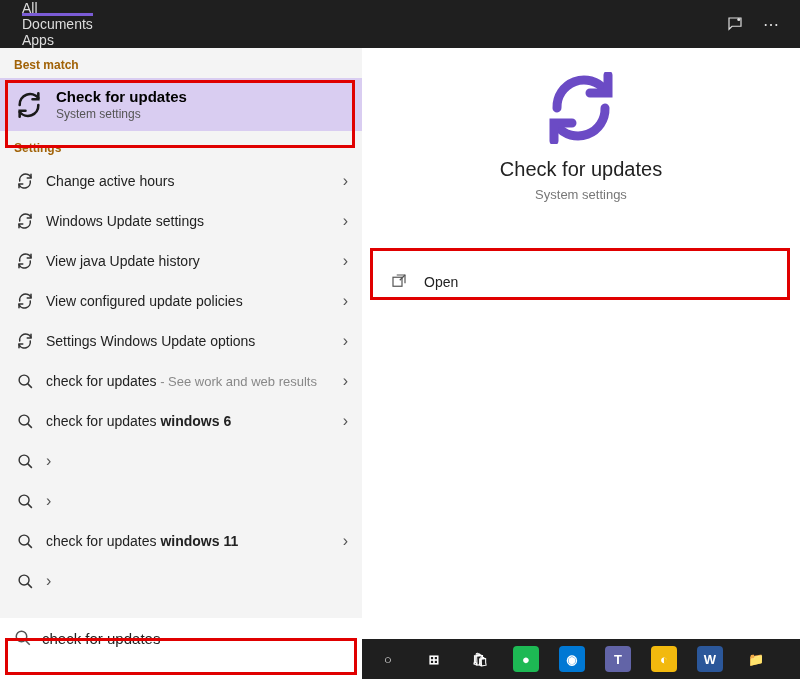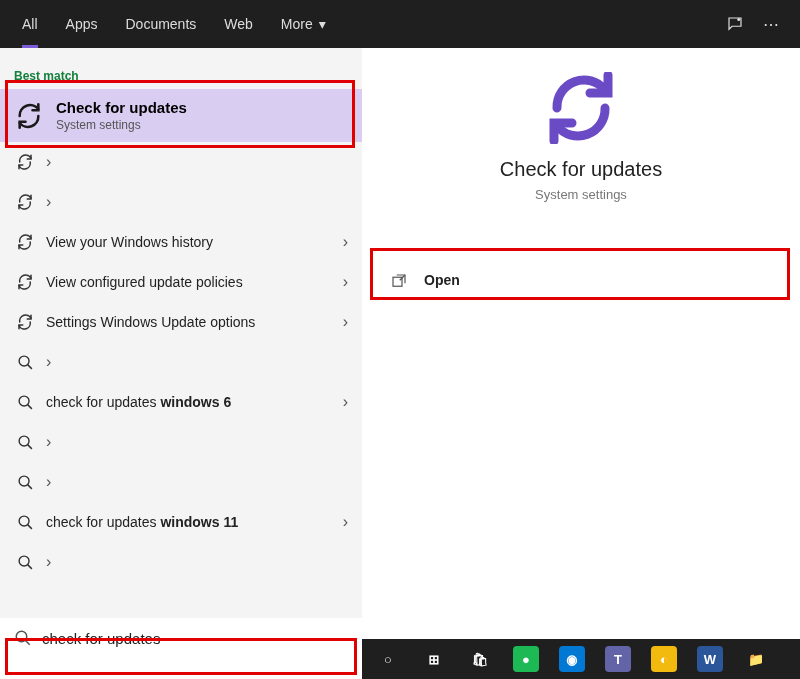--- a/index.html
+++ b/index.html
@@ -1,54 +1,54 @@
 <!DOCTYPE html>
 <html><head>
 <meta charset="utf-8">
 <style>
   * { box-sizing: border-box; margin: 0; padding: 0; font-family: "Segoe UI", Arial, sans-serif; }
   body { width: 800px; height: 679px; background: #fff; overflow: hidden; position: relative; }
 
   
   .topbar { height: 48px; background: #1f1f1f; display: flex; align-items: center; padding: 0 8px; color: #fff; }
-  .topbar-tabs { display: flex; height: 100%; align-items: stretch; }
+  .topbar-tabs { display: flex; height: 100%; align-items: stretch; flex-direction: column; }
   .topbar-tab { display: flex; align-items: center; padding: 0 14px; font-size: 14px; color: #ddd; cursor: pointer; position: relative; }
   .topbar-tab.active::after { content: ""; position: absolute; left: 14px; right: 14px; bottom: 0; height: 3px; background: #7b5cd6; }
   .topbar-tab .caret { margin-left: 6px; }
   .topbar-right { margin-left: auto; display: flex; align-items: center; gap: 18px; padding-right: 12px; }
   .topbar-right .topicon { width: 18px; height: 18px; display: inline-flex; align-items: center; justify-content: center; color: #ddd; cursor: pointer; font-size: 16px; }
 
   
   .content { display: flex; height: 610px; }
   .left-col { width: 362px; background: #f4f4f4; position: relative; overflow: hidden; }
   .right-col { flex: 1; background: #fff; position: relative; }
 
   
-  .section-heading { font-size: 12px; font-weight: 600; color: #15803d; padding: 10px 14px 6px; margin-top: 11px; }
+  .section-heading { font-size: 12px; font-weight: 600; color: #a16207; padding: 10px 14px 6px; }
 
   
   .best-match { display: flex; align-items: center; padding: 10px 14px; background: #d9cdf1; }
   .best-match .bm-icon { width: 30px; height: 30px; margin-right: 12px; display: flex; align-items: center; justify-content: center; }
   .best-match .bm-title { font-size: 15px; font-weight: 600; color: #000; }
   .best-match .bm-sub { font-size: 12px; color: #555; margin-top: 2px; }
 
   
   .row { display: flex; align-items: center; padding: 9px 14px; cursor: pointer; }
   .row .row-icon { width: 22px; height: 22px; margin-right: 10px; display: flex; align-items: center; justify-content: center; flex-shrink: 0; }
   .row .row-label { font-size: 14px; color: #222; flex: 1; }
   .row .row-label .bold { font-weight: 600; }
   .row .row-label .hint { color: #888; font-size: 13px; }
   .row .chevron { font-size: 16px; color: #555; }
 
   
   .hero { display: flex; flex-direction: column; align-items: center; margin-top: 24px; }
   .hero-icon { width: 72px; height: 72px; }
   .hero-title { font-size: 20px; color: #222; margin-top: 14px; }
   .hero-sub { font-size: 13px; color: #777; margin-top: 6px; }
-  .action-row { display: flex; align-items: flex-start; padding: 14px 18px; margin: 56px 10px 0 10px; cursor: pointer; font-weight: bold; }
+  .action-row { display: flex; align-items: center; padding: 14px 18px; margin: 56px 10px 0 10px; cursor: pointer; }
   .action-row .a-icon { width: 20px; height: 20px; margin-right: 14px; }
   .action-row .a-label { font-size: 14px; color: #222; }
 
   
   .search-bar { position: absolute; left: 0; bottom: 0; width: 362px; height: 40px; background: #fff; display: flex; align-items: center; padding: 0 14px; }
   .search-bar .s-icon { width: 18px; height: 18px; margin-right: 10px; }
   .search-bar input { border: none; outline: none; font-size: 15px; flex: 1; color: #222; background: transparent; }
 
   
   .taskbar { position: absolute; left: 362px; bottom: 0; right: 0; height: 40px; background: #1f1f1f; display: flex; align-items: center; padding: 0 4px; gap: 2px; }
@@ -65,24 +65,24 @@
 </style>
 </head>
 <body>
 
 <div class="topbar">
   <div class="topbar-tabs">
     <div class="topbar-tab active">
         <span>All</span>
       </div>
     <div class="topbar-tab">
+        <span>Documents</span>
+      </div>
+    <div class="topbar-tab">
         <span>Apps</span>
-      </div>
-    <div class="topbar-tab">
-        <span>Documents</span>
       </div>
     <div class="topbar-tab">
         <span>Web</span>
       </div>
     <div class="topbar-tab">
         <span>More</span>
         <span class="caret">▾</span>
       </div>
   </div>
   <div class="topbar-right">
@@ -109,54 +109,57 @@
             <path d="M4 18a9 9 0 0 0 16-6"></path>
             <polyline points="4 22 4 17 9 17"></polyline>
           </svg>
       </div>
       <div>
         <div class="bm-title">Check for updates</div>
         <div class="bm-sub">System settings</div>
       </div>
     </div>
 
+    <div class="section-heading">Settings</div>
 
     <div id="settings-list">
         <div class="row">
           <div class="row-icon">
             <svg viewBox="0 0 24 24" width="18" height="18" fill="none" stroke="#333" stroke-width="2" stroke-linecap="round">
               <path d="M20 7a8 8 0 0 0-15 5"></path>
               <polyline points="20 3 20 8 15 8"></polyline>
               <path d="M4 17a8 8 0 0 0 15-5"></path>
               <polyline points="4 21 4 16 9 16"></polyline>
             </svg>
           </div>
-          <div class="chevron">›</div>
-        </div>
-        <div class="row">
-          <div class="row-icon">
-            <svg viewBox="0 0 24 24" width="18" height="18" fill="none" stroke="#333" stroke-width="2" stroke-linecap="round">
-              <path d="M20 7a8 8 0 0 0-15 5"></path>
-              <polyline points="20 3 20 8 15 8"></polyline>
-              <path d="M4 17a8 8 0 0 0 15-5"></path>
-              <polyline points="4 21 4 16 9 16"></polyline>
-            </svg>
-          </div>
-          <div class="chevron">›</div>
-        </div>
-        <div class="row">
-          <div class="row-icon">
-            <svg viewBox="0 0 24 24" width="18" height="18" fill="none" stroke="#333" stroke-width="2" stroke-linecap="round">
-              <path d="M20 7a8 8 0 0 0-15 5"></path>
-              <polyline points="20 3 20 8 15 8"></polyline>
-              <path d="M4 17a8 8 0 0 0 15-5"></path>
-              <polyline points="4 21 4 16 9 16"></polyline>
-            </svg>
-          </div>
-          <div class="row-label">View your Windows history</div>
+          <div class="row-label">Change active hours</div>
+          <div class="chevron">›</div>
+        </div>
+        <div class="row">
+          <div class="row-icon">
+            <svg viewBox="0 0 24 24" width="18" height="18" fill="none" stroke="#333" stroke-width="2" stroke-linecap="round">
+              <path d="M20 7a8 8 0 0 0-15 5"></path>
+              <polyline points="20 3 20 8 15 8"></polyline>
+              <path d="M4 17a8 8 0 0 0 15-5"></path>
+              <polyline points="4 21 4 16 9 16"></polyline>
+            </svg>
+          </div>
+          <div class="row-label">Windows Update settings</div>
+          <div class="chevron">›</div>
+        </div>
+        <div class="row">
+          <div class="row-icon">
+            <svg viewBox="0 0 24 24" width="18" height="18" fill="none" stroke="#333" stroke-width="2" stroke-linecap="round">
+              <path d="M20 7a8 8 0 0 0-15 5"></path>
+              <polyline points="20 3 20 8 15 8"></polyline>
+              <path d="M4 17a8 8 0 0 0 15-5"></path>
+              <polyline points="4 21 4 16 9 16"></polyline>
+            </svg>
+          </div>
+          <div class="row-label">View java Update history</div>
           <div class="chevron">›</div>
         </div>
         <div class="row">
           <div class="row-icon">
             <svg viewBox="0 0 24 24" width="18" height="18" fill="none" stroke="#333" stroke-width="2" stroke-linecap="round">
               <path d="M20 7a8 8 0 0 0-15 5"></path>
               <polyline points="20 3 20 8 15 8"></polyline>
               <path d="M4 17a8 8 0 0 0 15-5"></path>
               <polyline points="4 21 4 16 9 16"></polyline>
             </svg>
@@ -180,20 +183,21 @@
 
 
     <div id="web-list">
         <div class="row">
           <div class="row-icon">
             <svg viewBox="0 0 24 24" width="17" height="17" fill="none" stroke="#333" stroke-width="2">
               <circle cx="10" cy="10" r="7"></circle>
               <line x1="15" y1="15" x2="21" y2="21"></line>
             </svg>
           </div>
+          <div class="row-label">check for updates<span class="hint"> - See work and web results</span></div>
           <div class="chevron">›</div>
         </div>
         <div class="row">
           <div class="row-icon">
             <svg viewBox="0 0 24 24" width="17" height="17" fill="none" stroke="#333" stroke-width="2">
               <circle cx="10" cy="10" r="7"></circle>
               <line x1="15" y1="15" x2="21" y2="21"></line>
             </svg>
           </div>
           <div class="row-label">check for updates <span class="bold">windows 6</span></div>

